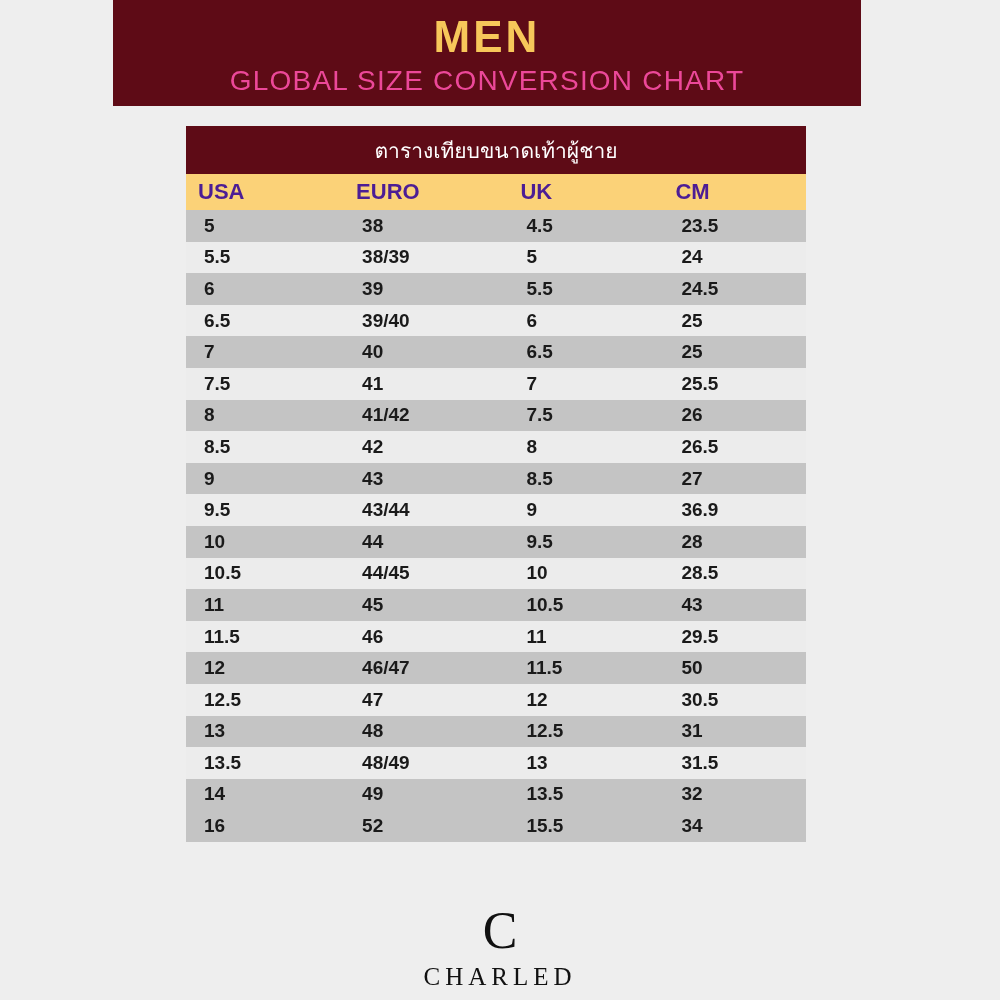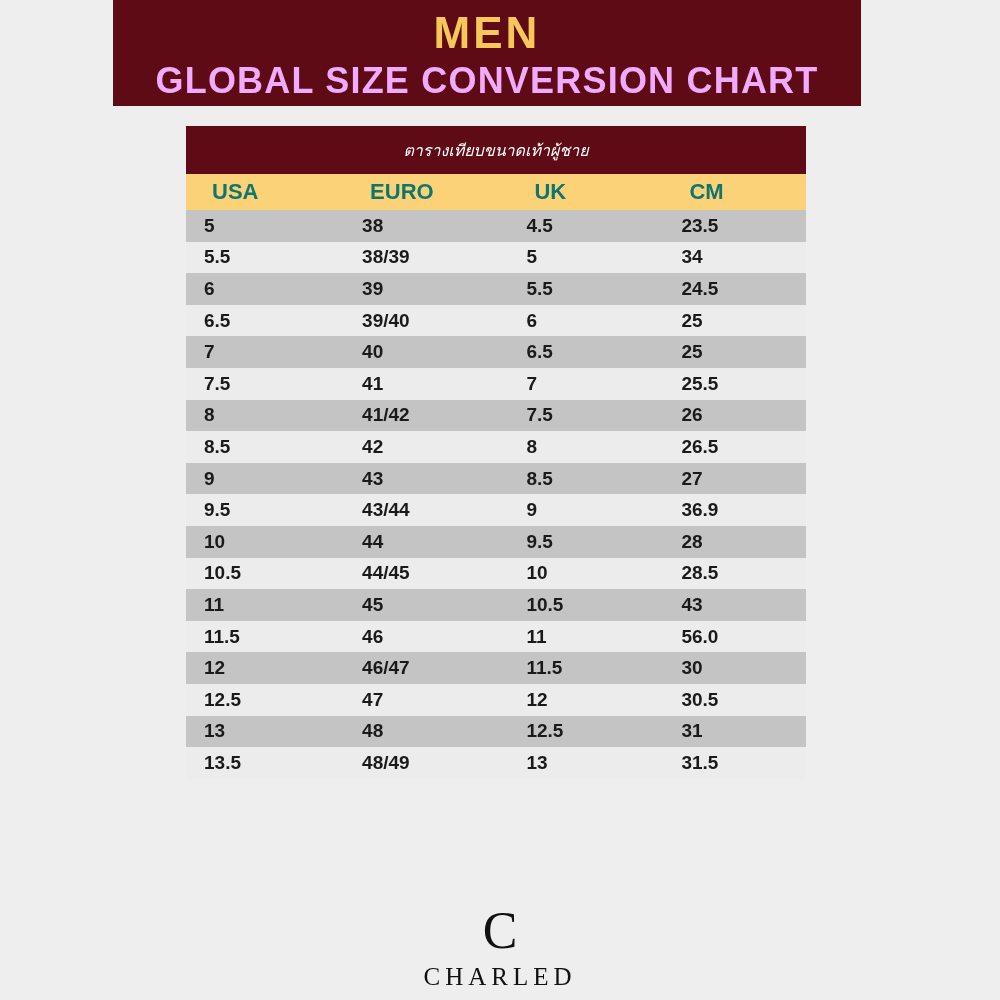--- a/index.html
+++ b/index.html
@@ -27,58 +27,57 @@
   .header-title {
     color: #f7c75a;
     font-weight: bold;
     font-size: 44px;
     letter-spacing: 3px;
     line-height: 1.0;
     margin-bottom: 8px;
     text-align: center;
   }
   .header-sub {
-    color: #f0abfc;
-    font-weight: bold;
-    font-size: 36px;
+    color: #ec4899;
+    font-weight: normal;
+    font-size: 28px;
     letter-spacing: 1.2px;
     line-height: 1.0;
   }
 
   .table-wrap {
     position: absolute;
     left: 186px; top: 126px;
     width: 620px;
   }
   .thai-band {
     background: #5e0b16;
     height: 48px;
     display: flex;
     align-items: center;
     justify-content: center;
   }
   .thai-band span {
     color: #ffffff;
-    font-size: 16px;
+    font-size: 21px;
     font-family: "DejaVu Sans", sans-serif;
-    font-style: italic;
   }
   table {
     border-collapse: collapse;
     width: 100%;
     table-layout: fixed;
   }
   thead th {
     background: #fbd278;
-    color: #0f766e;
+    color: #4c1d95;
     font-size: 22px;
     font-weight: bold;
     height: 36px;
     text-align: left;
-    padding-left: 26px;
+    padding-left: 12px;
   }
   tbody td {
     font-size: 19px;
     font-weight: bold;
     color: #1a1a1a;
     height: 31.6px;
     padding-left: 18px;
     text-align: left;
   }
   tbody tr.odd td { background: #c4c4c4; }
@@ -141,21 +140,21 @@
         <tr class="odd">
           <td>5</td>
           <td>38</td>
           <td>4.5</td>
           <td>23.5</td>
         </tr>
         <tr class="even">
           <td>5.5</td>
           <td>38/39</td>
           <td>5</td>
-          <td>34</td>
+          <td>24</td>
         </tr>
         <tr class="odd">
           <td>6</td>
           <td>39</td>
           <td>5.5</td>
           <td>24.5</td>
         </tr>
         <tr class="even">
           <td>6.5</td>
           <td>39/40</td>
@@ -213,46 +212,58 @@
         <tr class="odd">
           <td>11</td>
           <td>45</td>
           <td>10.5</td>
           <td>43</td>
         </tr>
         <tr class="even">
           <td>11.5</td>
           <td>46</td>
           <td>11</td>
-          <td>56.0</td>
+          <td>29.5</td>
         </tr>
         <tr class="odd">
           <td>12</td>
           <td>46/47</td>
           <td>11.5</td>
-          <td>30</td>
+          <td>50</td>
         </tr>
         <tr class="even">
           <td>12.5</td>
           <td>47</td>
           <td>12</td>
           <td>30.5</td>
         </tr>
         <tr class="odd">
           <td>13</td>
           <td>48</td>
           <td>12.5</td>
           <td>31</td>
         </tr>
         <tr class="even">
           <td>13.5</td>
           <td>48/49</td>
           <td>13</td>
           <td>31.5</td>
         </tr>
+        <tr class="odd">
+          <td>14</td>
+          <td>49</td>
+          <td>13.5</td>
+          <td>32</td>
+        </tr>
+        <tr class="odd">
+          <td>16</td>
+          <td>52</td>
+          <td>15.5</td>
+          <td>34</td>
+        </tr>
       </tbody>
   </table>
 </div>
 
 <div class="brand">
   <div class="brand-mark">C</div>
   <div class="brand-name">CHARLED</div>
 </div>
 
 </body></html>

